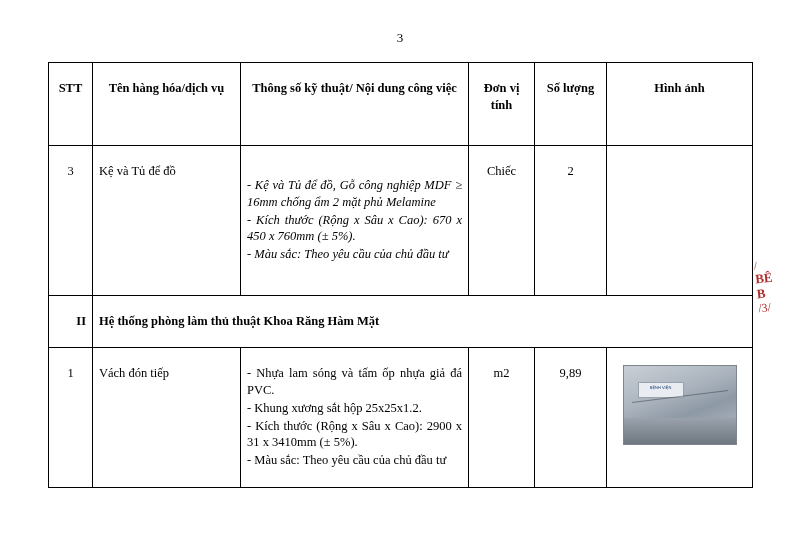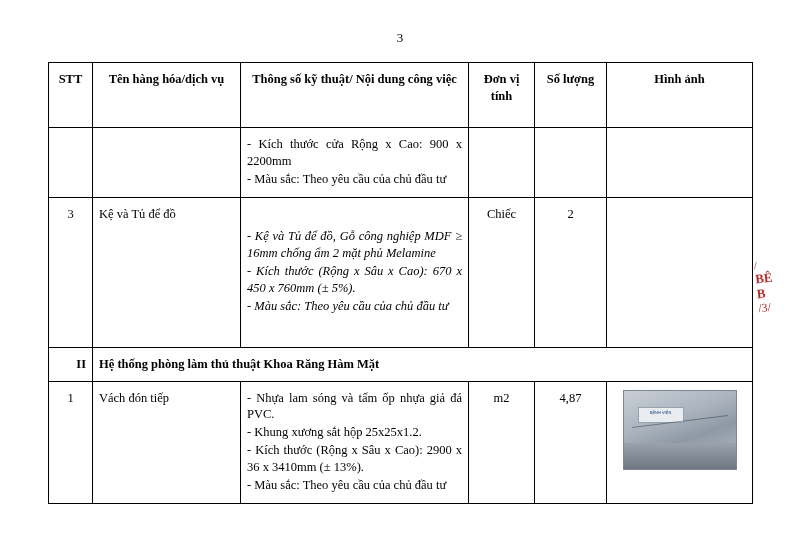--- a/index.html
+++ b/index.html
@@ -36,21 +36,21 @@
     left: 48px;
     width: 704px;
     border-collapse: collapse;
     table-layout: fixed;
   }
   table.doc-table td, table.doc-table th {
     border: 1px solid #000;
     vertical-align: top;
     font-size: 12.5px;
     line-height: 1.35;
-    padding: 8px 6px;
+    padding: 17px 6px;
   }
   thead th {
     text-align: center;
     vertical-align: middle;
     font-weight: bold;
     font-size: 12.5px;
     padding: 6px 4px;
     height: 48px;
   }
   .col-stt { width: 44px; }
@@ -171,31 +171,20 @@
         <th>STT</th>
         <th>Tên hàng hóa/dịch vụ</th>
         <th>Thông số kỹ thuật/ Nội dung công việc</th>
         <th>Đơn vị tính</th>
         <th>Số lượng</th>
         <th>Hình ảnh</th>
       </tr>
     </thead>
     <tbody>
 
-      <tr style="height:62px;">
-        <td class="c-center"></td>
-        <td class="c-left-mid"></td>
-        <td>
-          <div class="spec-line spec-just">- Kích thước cửa Rộng x Cao: 900 x 2200mm</div>
-          <div class="spec-line spec-just">- Màu sắc: Theo yêu cầu của chủ đầu tư</div>
-        </td>
-        <td class="c-center"></td>
-        <td class="c-center"></td>
-        <td class="img-cell"></td>
-      </tr>
 
       <tr style="height:150px;">
         <td class="c-center">3</td>
         <td class="c-left-mid">Kệ và Tủ để đồ</td>
         <td style="vertical-align:middle;font-style:italic;">
           <div class="spec-line spec-just">- Kệ và Tủ để đồ, Gỗ công nghiệp MDF ≥ 16mm chống ẩm 2 mặt phủ Melamine</div>
           <div class="spec-line spec-just">- Kích thước (Rộng x Sâu x Cao): 670 x 450 x 760mm (± 5%).</div>
           <div class="spec-line spec-just">- Màu sắc: Theo yêu cầu của chủ đầu tư</div>
         </td>
         <td class="c-center">Chiếc</td>
@@ -207,25 +196,25 @@
         <td class="section-no">II</td>
         <td class="section-title" colspan="5">Hệ thống phòng làm thủ thuật Khoa Răng Hàm Mặt</td>
       </tr>
 
       <tr style="height:108px;">
         <td class="c-center">1</td>
         <td class="c-left-mid">Vách đón tiếp</td>
         <td>
           <div class="spec-line spec-just">- Nhựa lam sóng  và tấm ốp nhựa giả đá PVC.</div>
           <div class="spec-line spec-just">- Khung xương sắt hộp 25x25x1.2.</div>
-          <div class="spec-line spec-just">- Kích thước (Rộng x Sâu x Cao): 2900 x 36 x 3410mm (± 13%).</div>
+          <div class="spec-line spec-just">- Kích thước (Rộng x Sâu x Cao): 2900 x 31 x 3410mm (± 5%).</div>
           <div class="spec-line spec-just">- Màu sắc: Theo yêu cầu của chủ đầu tư</div>
         </td>
         <td class="c-center">m2</td>
-        <td class="c-center">4,87</td>
+        <td class="c-center">9,89</td>
         <td class="img-cell">
           <div class="photo">
             <div class="label-badge">BỆNH VIỆN</div>
             <div class="diag"></div>
             <div class="desk"></div>
           </div>
         </td>
       </tr>
 
     </tbody>

